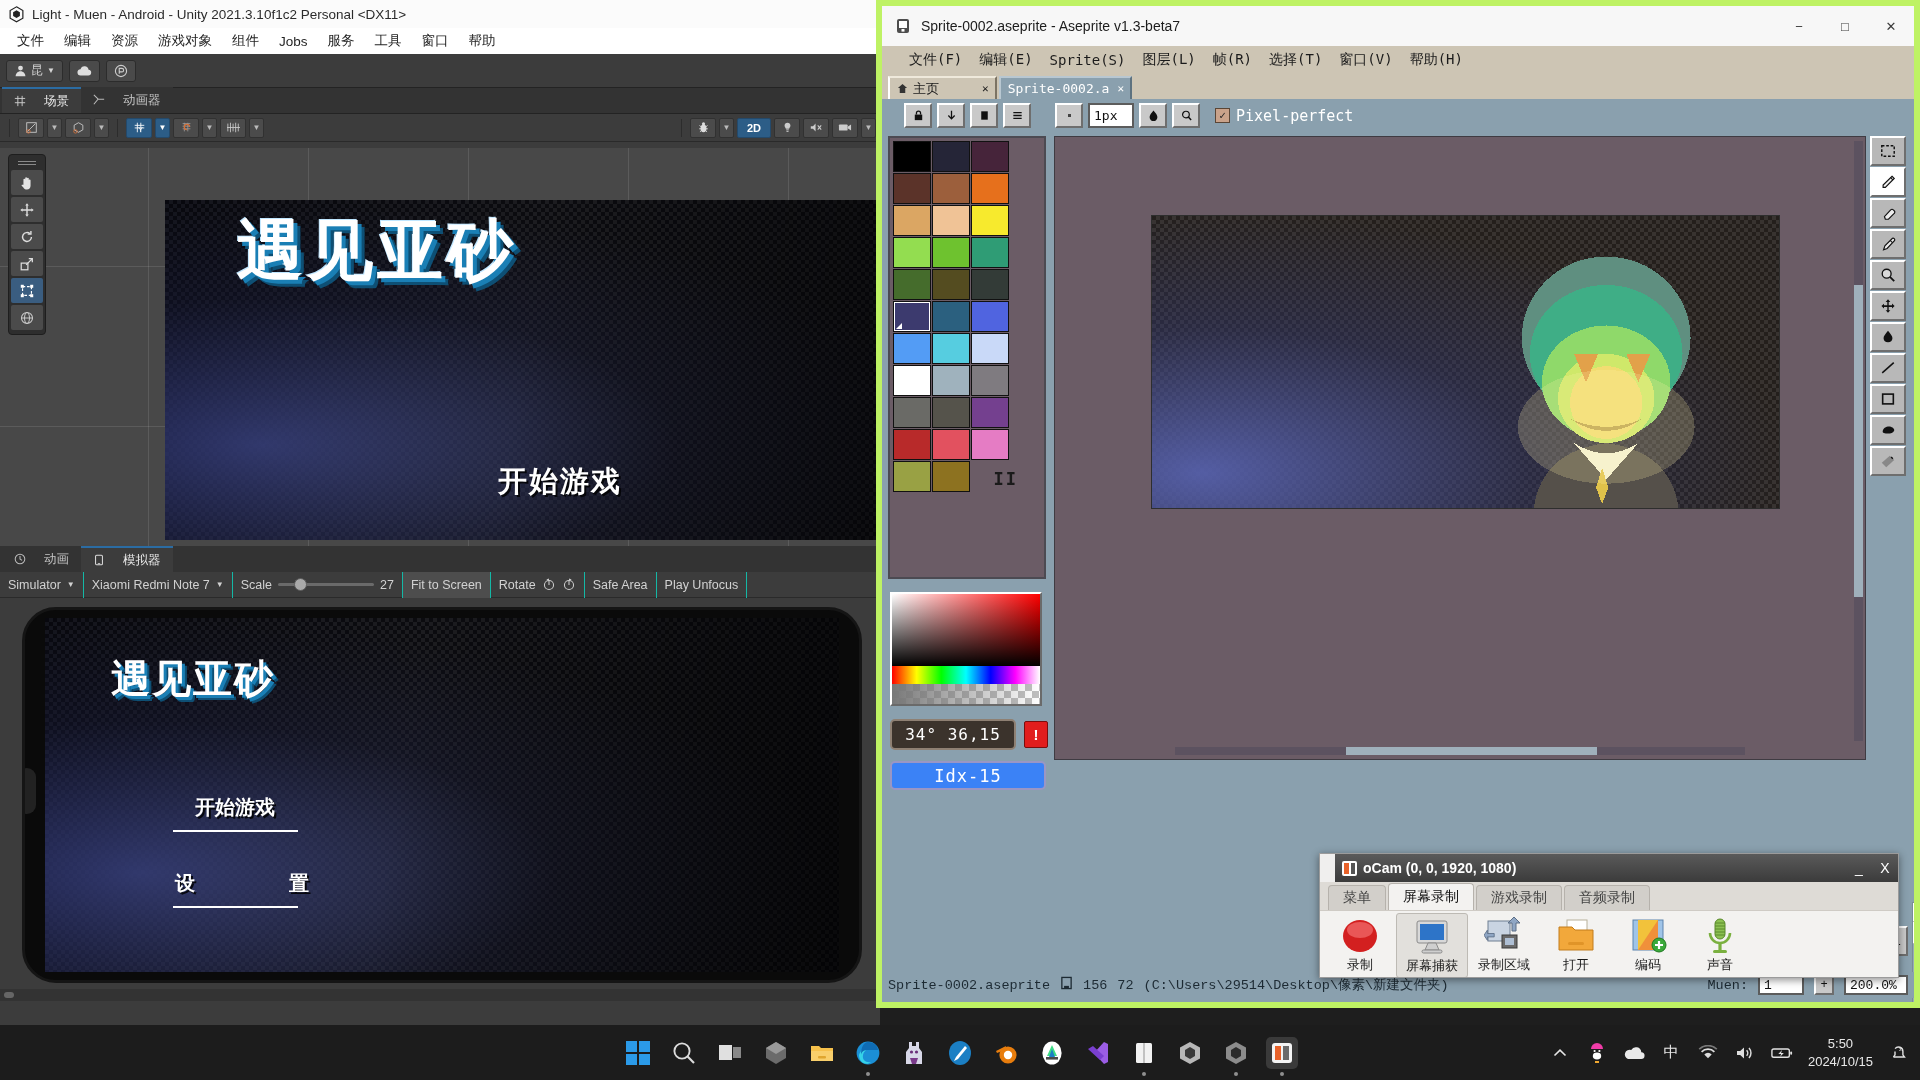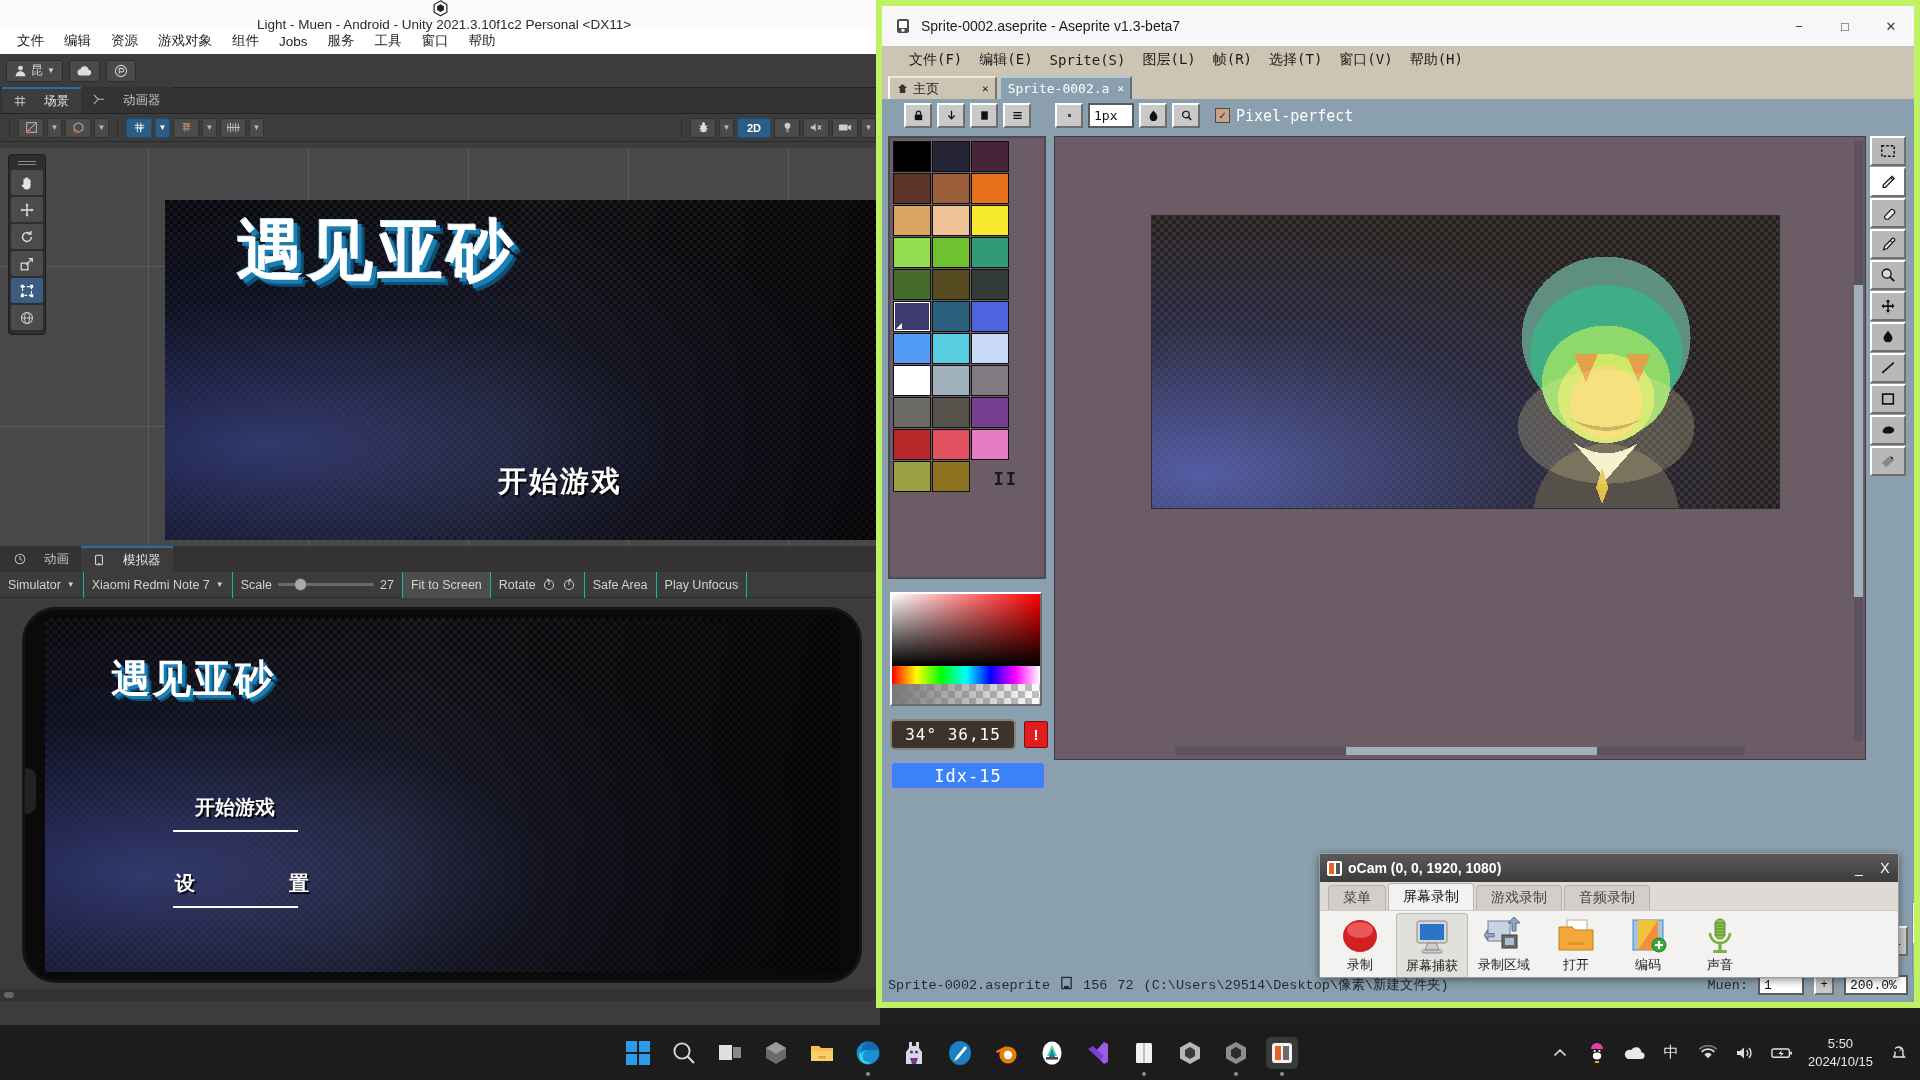--- a/index.html
+++ b/index.html
@@ -11,21 +11,21 @@
   }
   #root { position: relative; width: 1920px; height: 1080px; }
 
   
   #unity {
     position: absolute; left: 0; top: 0; width: 880px; height: 1025px;
     background: #3c3c3c; overflow: hidden;
   }
   #unity-titlebar {
     height: 28px; background: #fbfbfb; color: #2b2b2b;
-    display: flex; align-items: center; padding-left: 8px; font-size: 13.5px; flex-direction: column;
+    display: flex; align-items: center; padding-left: 8px; font-size: 13.5px;
   }
   #unity-titlebar .app-ico {
     width: 17px; height: 17px; margin-right: 7px; flex: none;
     display: inline-block;
   }
   #unity-menubar {
     height: 26px; background: #ffffff; color: #1f1f1f;
     display: flex; align-items: center; padding-left: 8px; font-size: 13.5px; gap: 2px;
   }
   #unity-menubar .mi { padding: 2px 9px; white-space: nowrap; }
@@ -285,21 +285,21 @@
     justify-content:center; font-size: 12px; color:#111;}
 
   
   #ocam {
     position: absolute; left: 1319px; top: 853px; width: 580px; height: 125px;
     background: #f0efee; border: 1px solid #9b9b9b; box-shadow: 0 2px 8px rgba(0,0,0,.45);
     overflow: hidden;
   }
   #ocam-title {
     height: 28px; background: linear-gradient(#5a5a5a, #3b3b3b); color: #fff;
-    display: flex; align-items: center; padding-left: 7px; font-size: 14px; font-weight: 700;
+    display: flex; align-items: center; padding-left: 7px; font-size: 14px; font-weight: 700; margin-left: 15px;
   }
   #ocam-title .ico { width:15px;height:15px;margin-right:6px; background:#fff; border-radius:2px;
     display:inline-block; position:relative; }
   #ocam-title .ico::after{content:"";position:absolute;left:2px;top:2px;width:5px;height:11px;background:#e8622a;}
   #ocam-title .ico::before{content:"";position:absolute;left:9px;top:2px;width:4px;height:11px;background:#555;}
   #ocam-title .wb { margin-left: auto; display:flex; }
   #ocam-title .wb span { width: 26px; text-align:center; font-size: 14px; font-weight: 400; }
   #ocam-tabs { height: 28px; background: #dedbd6; display: flex; align-items: flex-end; padding-left: 8px; }
   .o-tab { height: 25px; padding: 0 14px; display: flex; align-items: center; font-size: 14px;
     color: #444; background: #d2cfca; border: 1px solid #b6b2ac; border-bottom: none;

